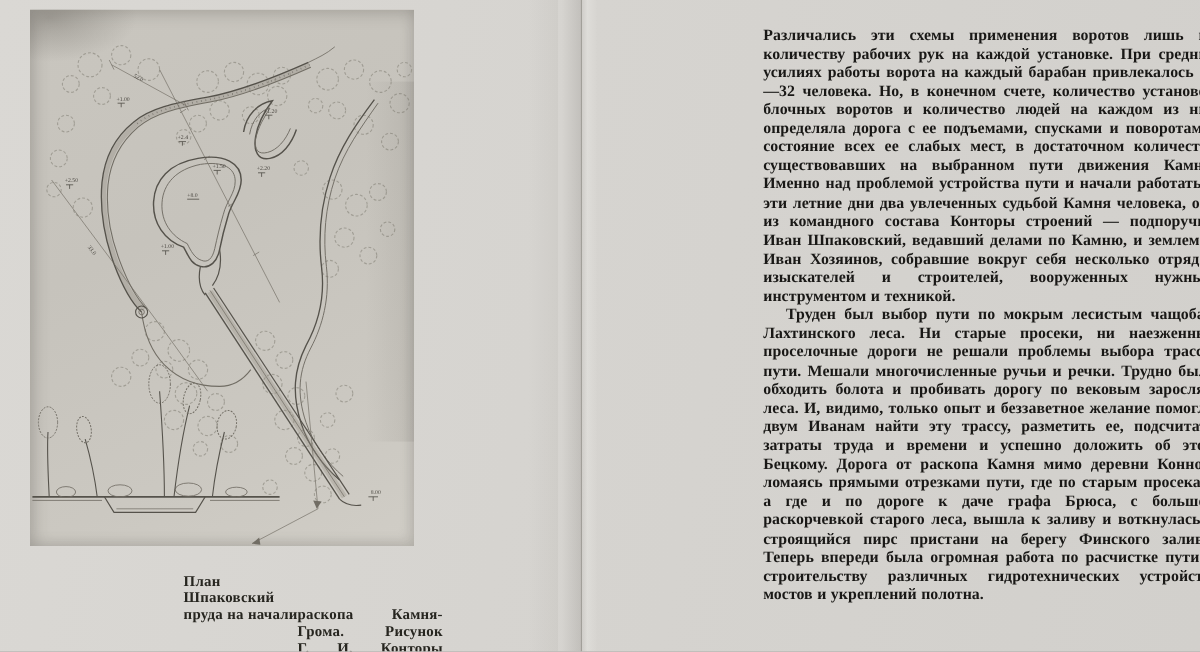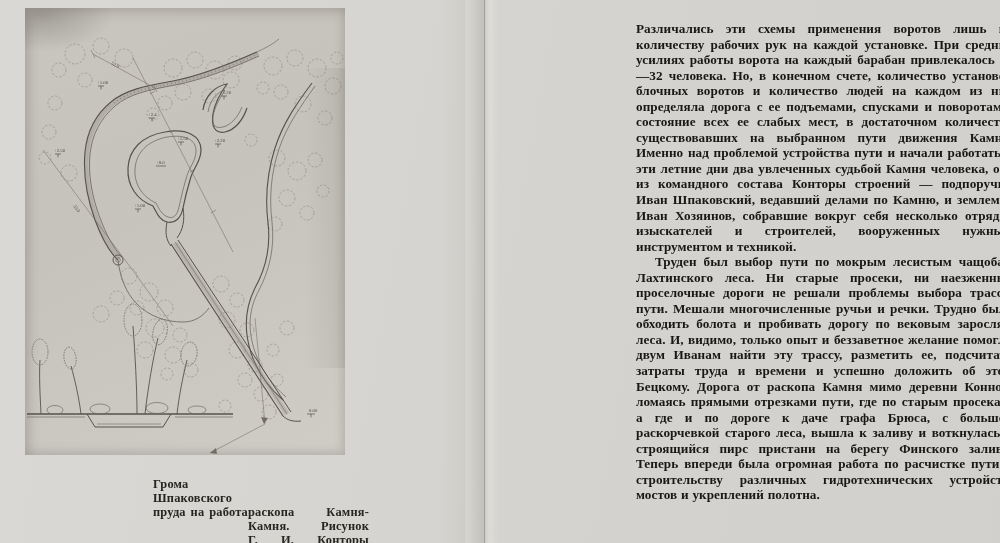--- a/index.html
+++ b/index.html
@@ -231,27 +231,27 @@
             <ellipse cx="135" cy="324" rx="7" ry="13" transform="rotate(12 135 324)"></ellipse>
             <ellipse cx="164" cy="346" rx="8" ry="12" transform="rotate(10 164 346)"></ellipse>
           </g>
         </g>
       </g>
     </svg>
   </div>
 
   <div class="caption">
     <div class="cap-col1">
-      <div class="cap-line single">Грома</div>
-      <div class="cap-line single">Шпаковского</div>
-      <div class="cap-line">пруда на работа</div>
+      <div class="cap-line single">План</div>
+      <div class="cap-line single">Шпаковский</div>
+      <div class="cap-line">пруда на начали</div>
     </div>
     <div class="cap-col2">
       <div class="cap-line">раскопа Камня-</div>
-      <div class="cap-line">Камня. Рисунок</div>
+      <div class="cap-line">Грома. Рисунок</div>
       <div class="cap-line">Г. И. Конторы</div>
     </div>
   </div>
 
   <div class="bodytext">
     <p>Различались эти схемы применения воротов лишь по количеству рабочих рук на каждой установке. При средних усилиях работы ворота на каждый барабан привлекалось 30—32 человека. Но, в конечном счете, количество установок блочных воротов и количество людей на каждом из них определяла дорога с ее подъемами, спусками и поворотами, состояние всех ее слабых мест, в достаточном количестве существовавших на выбранном пути движения Камня. Именно над проблемой устройства пути и начали работать в эти летние дни два увлеченных судьбой Камня человека, оба из командного состава Конторы строений — подпоручик Иван Шпаковский, ведавший делами по Камню, и землемер Иван Хозяинов, собравшие вокруг себя несколько отрядов изыскателей и строителей, вооруженных нужным инструментом и техникой.</p>
     <p class="ind">Труден был выбор пути по мокрым лесистым чащобам Лахтинского леса. Ни старые просеки, ни наезженные проселочные дороги не решали проблемы выбора трассы пути. Мешали многочисленные ручьи и речки. Трудно было обходить болота и пробивать дорогу по вековым зарослям леса. И, видимо, только опыт и беззаветное желание помогли двум Иванам найти эту трассу, разметить ее, подсчитать затраты труда и времени и успешно доложить об этом Бецкому. Дорога от раскопа Камня мимо деревни Конной, ломаясь прямыми отрезками пути, где по старым просекам, а где и по дороге к даче графа Брюса, с большой раскорчевкой старого леса, вышла к заливу и воткнулась в строящийся пирс пристани на берегу Финского залива. Теперь впереди была огромная работа по расчистке пути и строительству различных гидротехнических устройств, мостов и укреплений полотна.</p>
   </div>
 
 </div>

